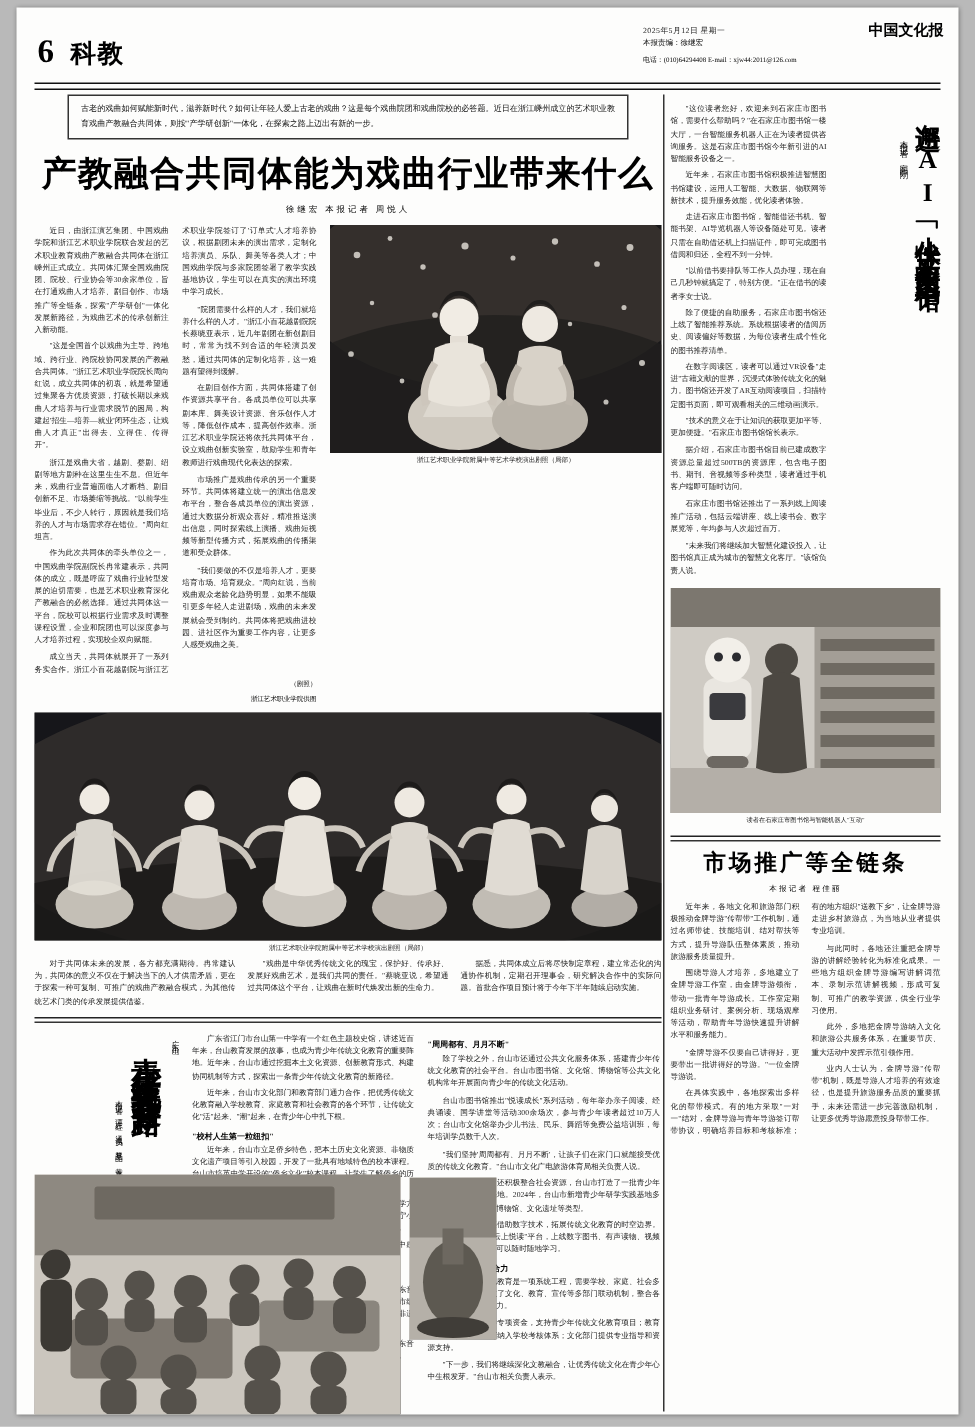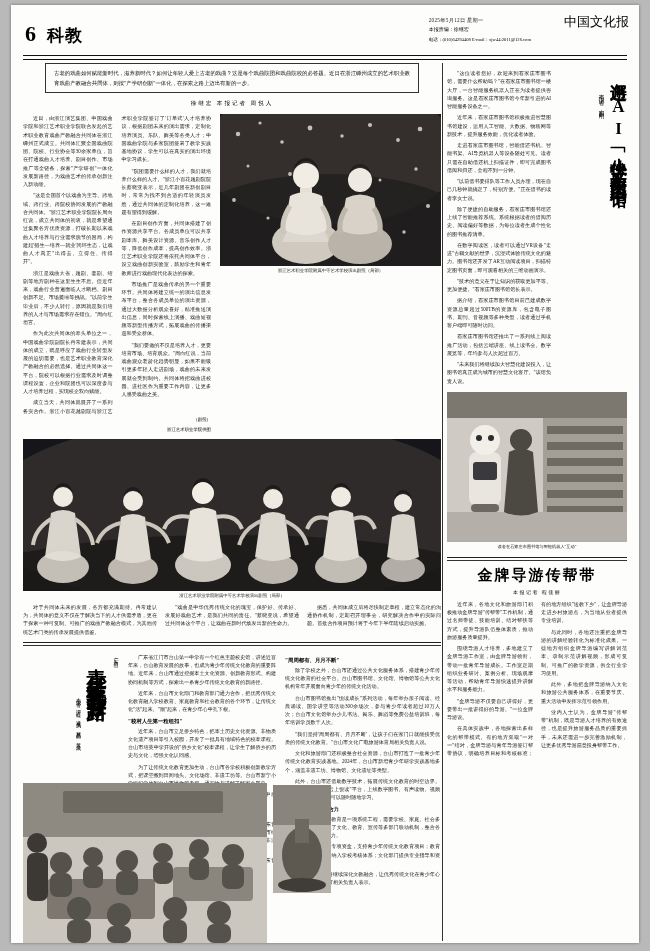--- a/index.html
+++ b/index.html
@@ -29,21 +29,21 @@
   }
   .section-name {
     position:absolute; left:34px; top:17px;
     font-size:17px; font-weight:bold; letter-spacing:1px;
   }
   .mh-date { font-size:5.2px; letter-spacing:.3px; color:#1a1a1a; }
   .mh-lines { font-size:5px; line-height:1.7; margin-top:2px; }
   .mh-contact { font-size:4.6px; margin-top:2px; }
   .logo {
     position:absolute; right:10px; top:8px;
-    font-size:13px; font-weight:normal; letter-spacing:0px;
+    font-size:10px; font-weight:bold; letter-spacing:0px;
     font-family:"Liberation Serif",serif;
   }
   .rule-thick { position:absolute; left:12px; right:12px; top:50px; border-top:1.6px solid #111; }
   .rule-thin  { position:absolute; left:12px; right:12px; top:53.5px; border-top:.5px solid #111; }
 
   
   .col-left   { position:absolute; left:12px;  top:58px; width:418px; }
   .col-right  { position:absolute; left:436px; top:58px; width:180px; }
 
   .vrule {
@@ -137,20 +137,21 @@
   </div>
   <div class="rule-thick"></div>
   <div class="rule-thin"></div>
 
   <div class="vrule vr1"></div>
 
   <div class="col-left">
 
     <div class="kicker-box">古老的戏曲如何赋能新时代，滋养新时代？如何让年轻人爱上古老的戏曲？这是每个戏曲院团和戏曲院校的必答题。近日在浙江嵊州成立的艺术职业教育戏曲产教融合共同体，则按"产学研创新"一体化，在探索之路上迈出有新的一步。</div>
 
+    <div class="headline">产教融合共同体能为戏曲行业带来什么</div>
     <div class="byline">徐继宏   本报记者   周悦人</div>
 
     <div style="display:flex; gap:9px;">
       <div style="width:188px;">
         <div class="cols2" style="column-gap:9px;">
           <p class="body">近日，由浙江演艺集团、中国戏曲学院和浙江艺术职业学院联合发起的艺术职业教育戏曲产教融合共同体在浙江嵊州正式成立。共同体汇聚全国戏曲院团、院校、行业协会等30余家单位，旨在打通戏曲人才培养、剧目创作、市场推广等全链条，探索"产学研创"一体化发展新路径，为戏曲艺术的传承创新注入新动能。</p>
           <p class="body">"这是全国首个以戏曲为主导、跨地域、跨行业、跨院校协同发展的产教融合共同体。"浙江艺术职业学院院长周向红说，成立共同体的初衷，就是希望通过集聚各方优质资源，打破长期以来戏曲人才培养与行业需求脱节的困局，构建起'招生—培养—就业'闭环生态，让戏曲人才真正"出得去、立得住、传得开"。</p>
           <p class="body">浙江是戏曲大省，越剧、婺剧、绍剧等地方剧种在这里生生不息。但近年来，戏曲行业普遍面临人才断档、剧目创新不足、市场萎缩等挑战。"以前学生毕业后，不少人转行，原因就是我们培养的人才与市场需求存在错位。"周向红坦言。</p>
           <p class="body">作为此次共同体的牵头单位之一，中国戏曲学院副院长冉常建表示，共同体的成立，既是呼应了戏曲行业转型发展的迫切需要，也是艺术职业教育深化产教融合的必然选择。通过共同体这一平台，院校可以根据行业需求及时调整课程设置，企业和院团也可以深度参与人才培养过程，实现校企双向赋能。</p>
           <p class="body">成立当天，共同体就展开了一系列务实合作。浙江小百花越剧院与浙江艺术职业学院签订了'订单式'人才培养协议，根据剧团未来的演出需求，定制化培养演员、乐队、舞美等各类人才；中国戏曲学院与多家院团签署了教学实践基地协议，学生可以在真实的演出环境中学习成长。</p>
@@ -437,21 +438,21 @@
           </g>
         </svg>
       </div>
     </div>
     <div class="caption" style="font-size:4.2px;">读者在石家庄市图书馆与智能机器人"互动"</div>
 
     <div class="hr-dbl"></div>
     <div style="border-top:.5px solid #333;margin-top:1.5px;"></div>
 
     <div>
-      <div class="bigtitle-c">金牌导游传帮带</div>
+      <div class="bigtitle-c">市场推广等全链条</div>
       <div class="byline-c">本报记者   程佳丽</div>
       <div class="cols2" style="column-gap:8px;">
         <p class="body">近年来，各地文化和旅游部门积极推动金牌导游"传帮带"工作机制，通过名师带徒、技能培训、结对帮扶等方式，提升导游队伍整体素质，推动旅游服务质量提升。</p>
         <p class="body">围绕导游人才培养，多地建立了金牌导游工作室，由金牌导游领衔，带动一批青年导游成长。工作室定期组织业务研讨、案例分析、现场观摩等活动，帮助青年导游快速提升讲解水平和服务能力。</p>
         <p class="body">"金牌导游不仅要自己讲得好，更要带出一批讲得好的导游。"一位金牌导游说。</p>
         <p class="body">在具体实践中，各地探索出多样化的帮带模式。有的地方采取"一对一"结对，金牌导游与青年导游签订帮带协议，明确培养目标和考核标准；有的地方组织"送教下乡"，让金牌导游走进乡村旅游点，为当地从业者提供专业培训。</p>
         <p class="body">与此同时，各地还注重把金牌导游的讲解经验转化为标准化成果。一些地方组织金牌导游编写讲解词范本、录制示范讲解视频，形成可复制、可推广的教学资源，供全行业学习使用。</p>
         <p class="body">此外，多地把金牌导游纳入文化和旅游公共服务体系，在重要节庆、重大活动中发挥示范引领作用。</p>
         <p class="body">业内人士认为，金牌导游"传帮带"机制，既是导游人才培养的有效途径，也是提升旅游服务品质的重要抓手，未来还需进一步完善激励机制，让更多优秀导游愿意投身帮带工作。</p>
       </div>

